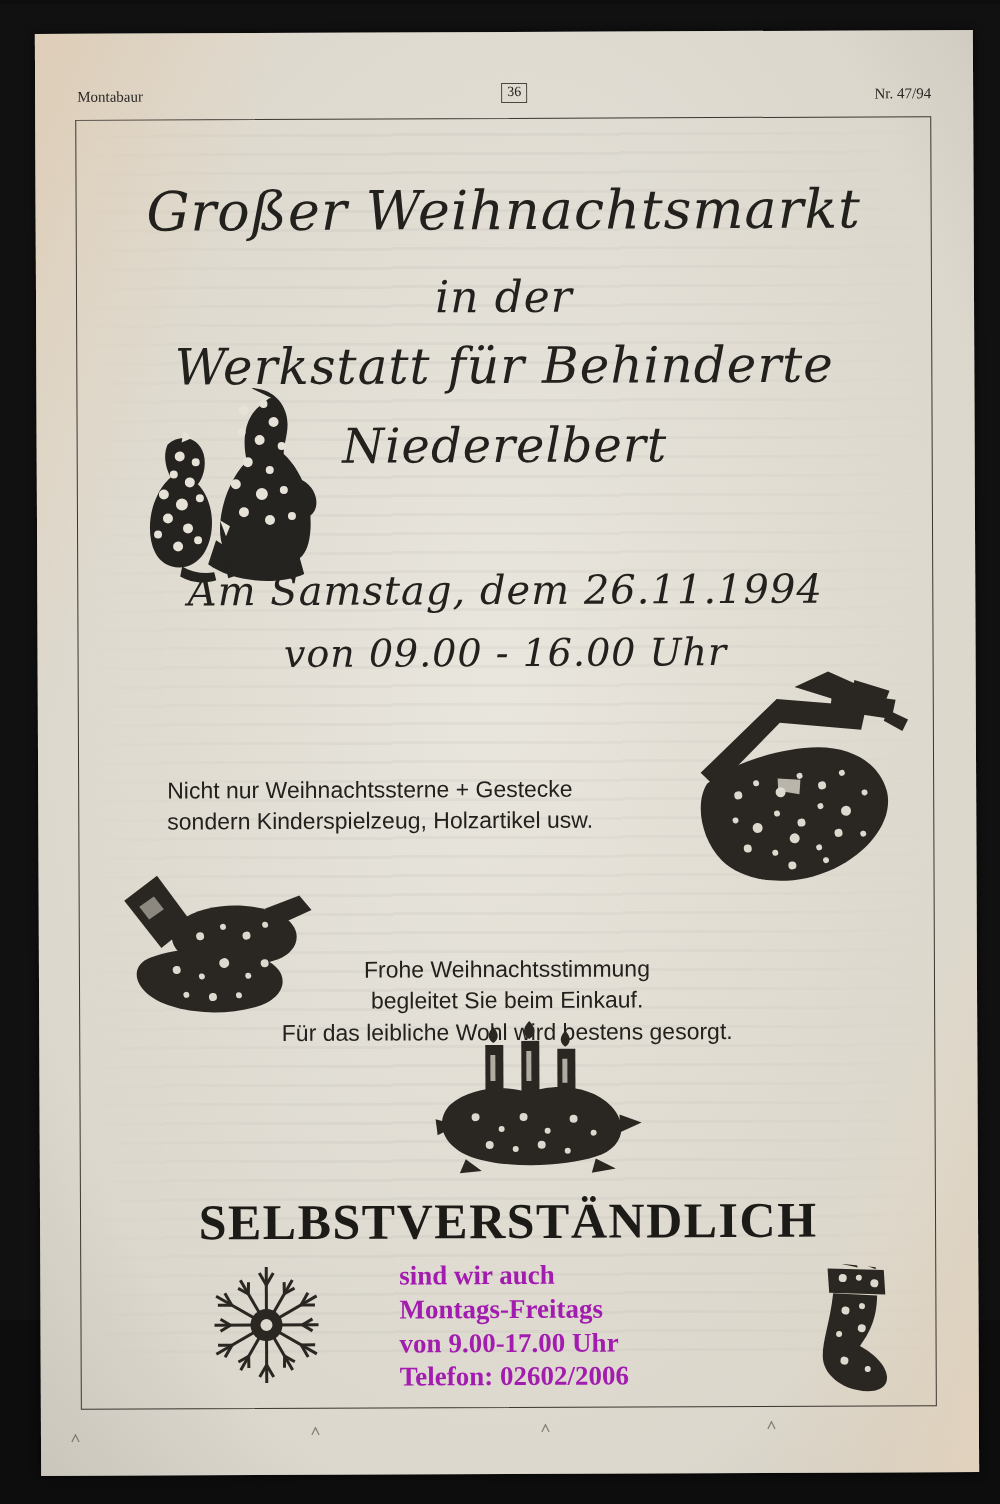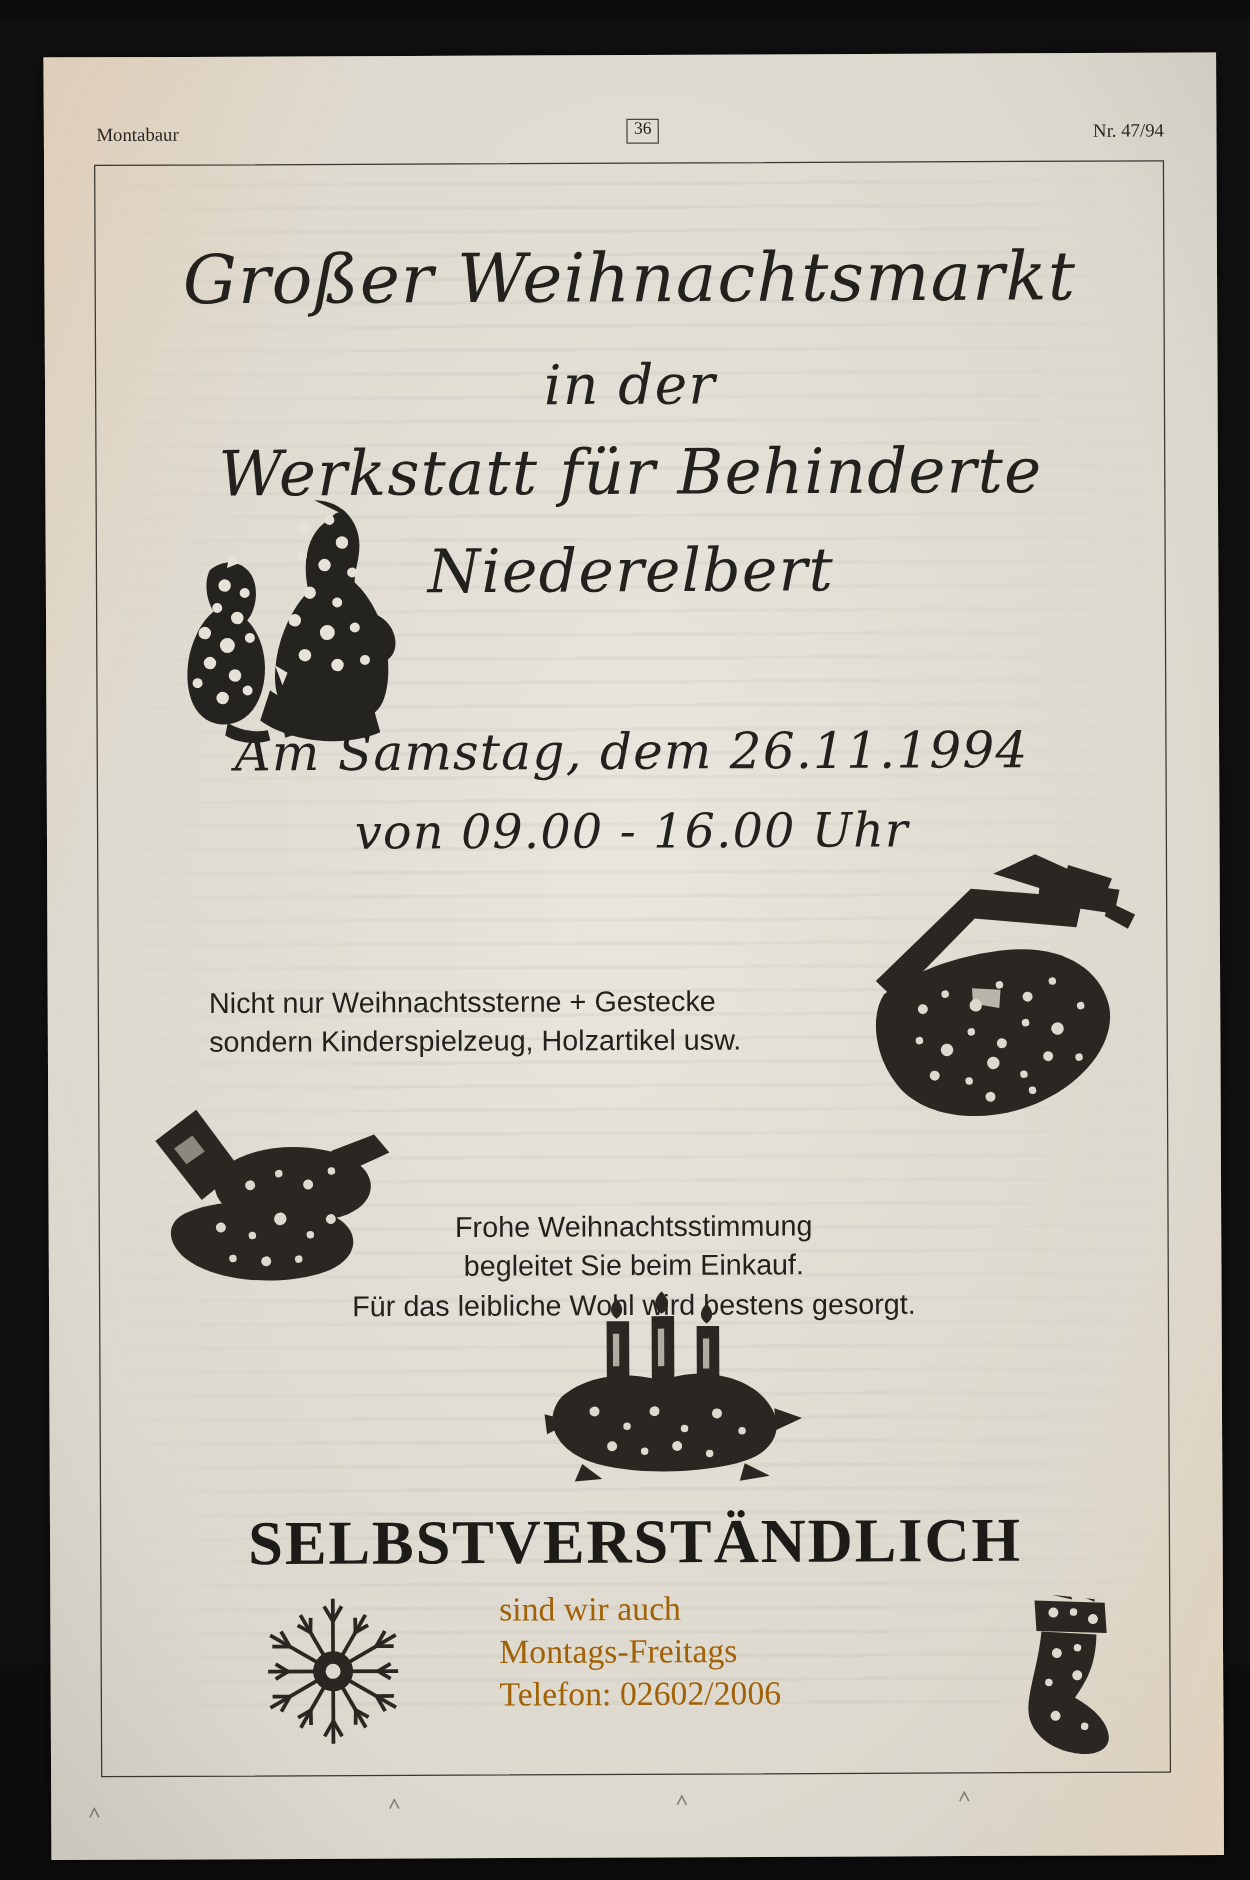--- a/index.html
+++ b/index.html
@@ -10,21 +10,21 @@
   body {
     width: 1000px;
     height: 1504px;
     overflow: hidden;
     font-family: "Liberation Serif", serif;
   }
 
   
   .scan {
     position: absolute;
-    left: 0; top: 16px;
+    left: 0; top: 4px;
     width: 1000px;
     height: 1316px;
     background: #111112;
   }
   .paper {
     position: absolute;
     left: 38px;
     top: 28px;
     width: 938px;
     height: 1442px;
@@ -183,24 +183,24 @@
     font-weight: bold;
     font-size: 50px;
     letter-spacing: 1.5px;
     color: #1d1b18;
   }
   .hours {
     position: absolute;
     left: 318px;
     top: 1140px;
     font-family: "Liberation Serif", serif;
-    font-weight: normal;
+    font-weight: bold;
     font-size: 27px;
     line-height: 1.25;
-    color: #a16207;
+    color: #a21caf;
     text-align: left;
   }
 
   
   .art { position: absolute; }
   .art svg { display: block; }
 
   
   .regmark {
     position: absolute;
@@ -244,20 +244,21 @@
         <div class="sans block2">
           <div>Frohe Weihnachtsstimmung</div>
           <div>begleitet Sie beim Einkauf.</div>
           <div>Für das leibliche Wohl wird bestens gesorgt.</div>
         </div>
 
         <div class="selbst">SELBSTVERSTÄNDLICH</div>
         <div class="hours">
           <div>sind wir auch</div>
           <div>Montags-Freitags</div>
+          <div>von 9.00-17.00 Uhr</div>
           <div>Telefon: 02602/2006</div>
         </div>
 
         <div class="art" style="left:46px; top:250px;">
           <svg width="230" height="230" viewBox="0 0 230 230">
             <g fill="#25231f">
 
               <path d="M128 18c22 0 36 17 36 36 0 12-4 20-4 30 9 8 20 24 24 44 5 24 3 48-6 58-7 8-22 10-38 9-18-1-34-6-40-16-6-11-5-31 1-50 6-18 14-30 22-38-2-10-3-20-1-30 3-15 10-23 19-28 2-3 4-5 7-5z"></path>
 
               <path d="M172 108c10 2 18 10 20 20 2 9-2 17-8 19-5 2-10-2-13-8-4-8-6-18-5-26l6-5z"></path>

